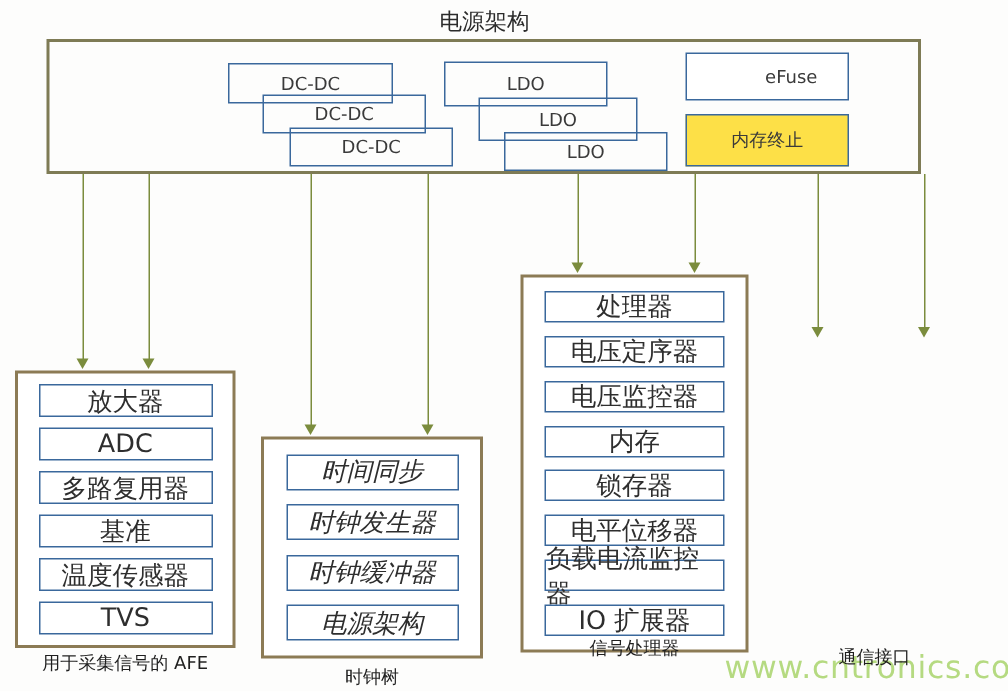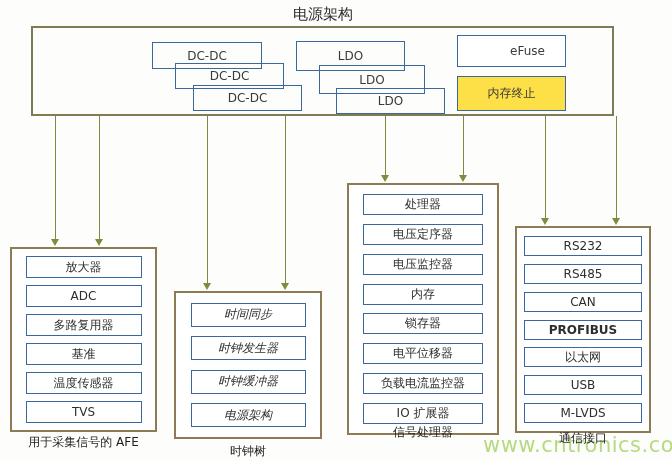--- a/index.html
+++ b/index.html
@@ -58,21 +58,21 @@
 
   
   .group {
     position:absolute; border:2px solid #8c7b55; background:#fff; z-index:1;
     display:flex; flex-direction:column; align-items:center;
     justify-content:space-evenly;
   }
   .blk {
     border:1.5px solid #3a689c; background:#fff;
     display:flex; align-items:center; justify-content:center;
-    font-size:12px; color:#2e2e2e; flex:0 0 auto;
+    font-size:17px; color:#2e2e2e; flex:0 0 auto;
   }
   .g-afe    { left:10px;  top:247px; width:147px; height:185px; }
   .g-afe    .blk { width:116px; height:22px; }
   .g-clock  { left:174px; top:291px; width:148px; height:148px;font-style:italic; }
   .g-clock  .blk { width:115px; height:24px; }
   .g-signal { left:347px; top:183px; width:152px; height:252px; }
   .g-signal .blk { width:120px; height:21px; }
   .g-comm   { left:515px; top:226px; width:136px; height:207px; }
   .g-comm   .blk { width:118px; height:20px; }
   .g-comm   .blk:nth-child(4) { font-weight:bold; }
@@ -142,26 +142,17 @@
     <div class="blk">电压定序器</div>
     <div class="blk">电压监控器</div>
     <div class="blk">内存</div>
     <div class="blk">锁存器</div>
     <div class="blk">电平位移器</div>
     <div class="blk">负载电流监控器</div>
     <div class="blk">IO 扩展器</div>
   </div>
   <div class="glabel l-signal">信号处理器</div>
 
-  <div class="group g-comm">
-    <div class="blk">RS232</div>
-    <div class="blk">RS485</div>
-    <div class="blk">CAN</div>
-    <div class="blk">PROFIBUS</div>
-    <div class="blk">以太网</div>
-    <div class="blk">USB</div>
-    <div class="blk">M-LVDS</div>
-  </div>
   <div class="glabel l-comm">通信接口</div>
 
   <div class="watermark">www.cntronics.com</div>
 
 </div>
 
 </body></html>

